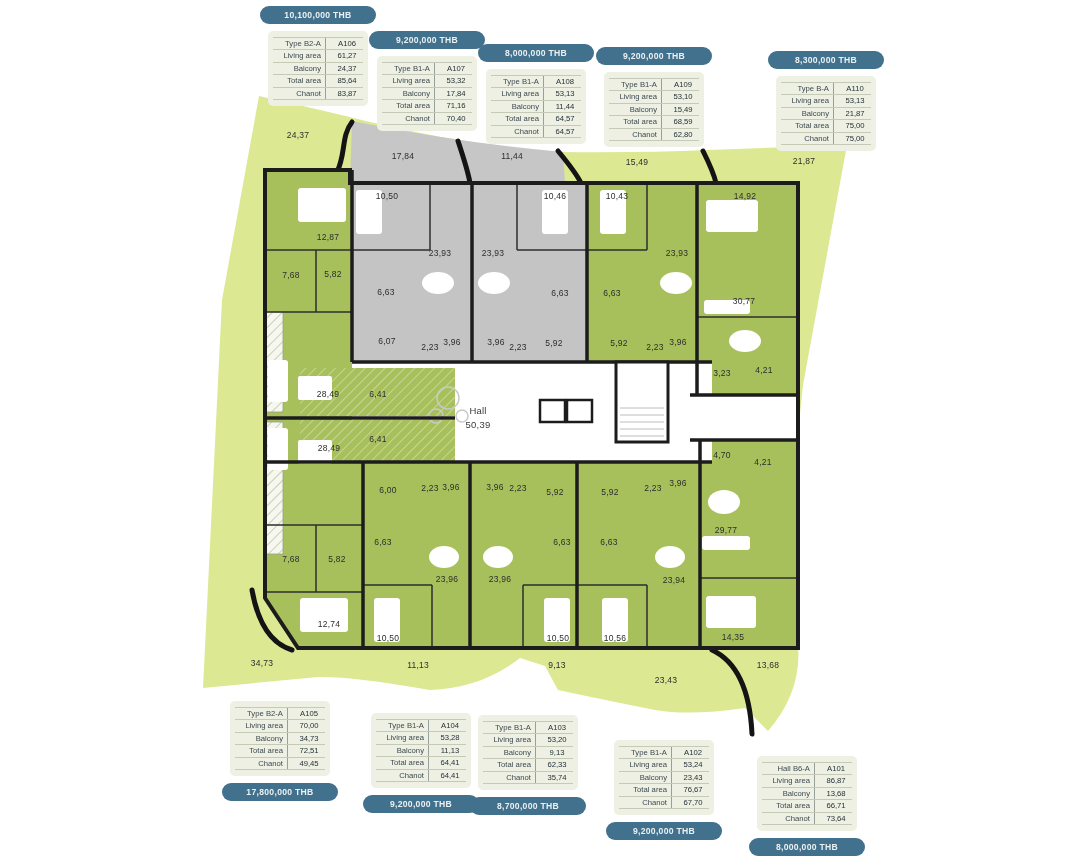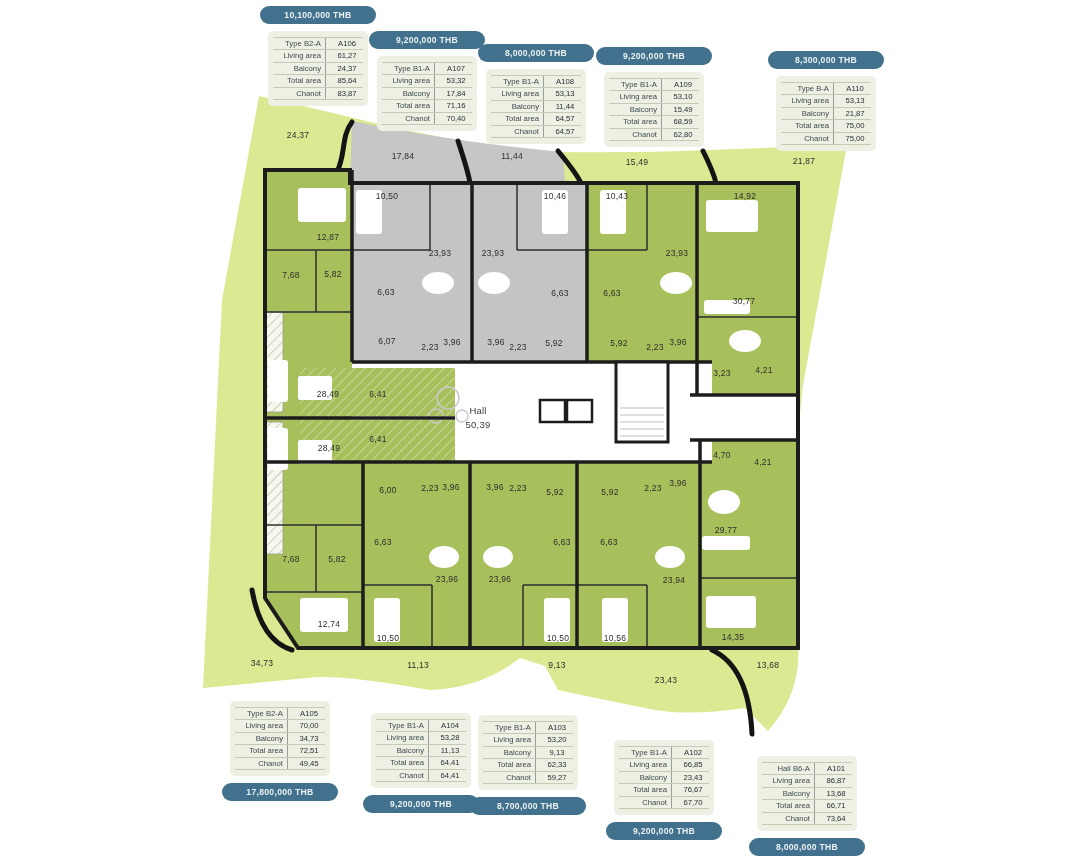--- a/index.html
+++ b/index.html
@@ -405,35 +405,35 @@
           <div class="card-row">
             <div class="cell-label">Balcony</div>
             <div class="cell-value">9,13</div>
           </div>
           <div class="card-row">
             <div class="cell-label">Total area</div>
             <div class="cell-value">62,33</div>
           </div>
           <div class="card-row">
             <div class="cell-label">Chanot</div>
-            <div class="cell-value">59,27</div>
+            <div class="cell-value">35,74</div>
           </div>
         </div>
   </div>
 
   <div class="unit-card badge-bottom" style="left: 614px; top: 740px;">
     <div class="price-badge">9,200,000 THB</div>
     <div class="card-table">
           <div class="card-row">
             <div class="cell-label">Type B1-A</div>
             <div class="cell-value">A102</div>
           </div>
           <div class="card-row">
             <div class="cell-label">Living area</div>
-            <div class="cell-value">66,85</div>
+            <div class="cell-value">53,24</div>
           </div>
           <div class="card-row">
             <div class="cell-label">Balcony</div>
             <div class="cell-value">23,43</div>
           </div>
           <div class="card-row">
             <div class="cell-label">Total area</div>
             <div class="cell-value">76,67</div>
           </div>
           <div class="card-row">

